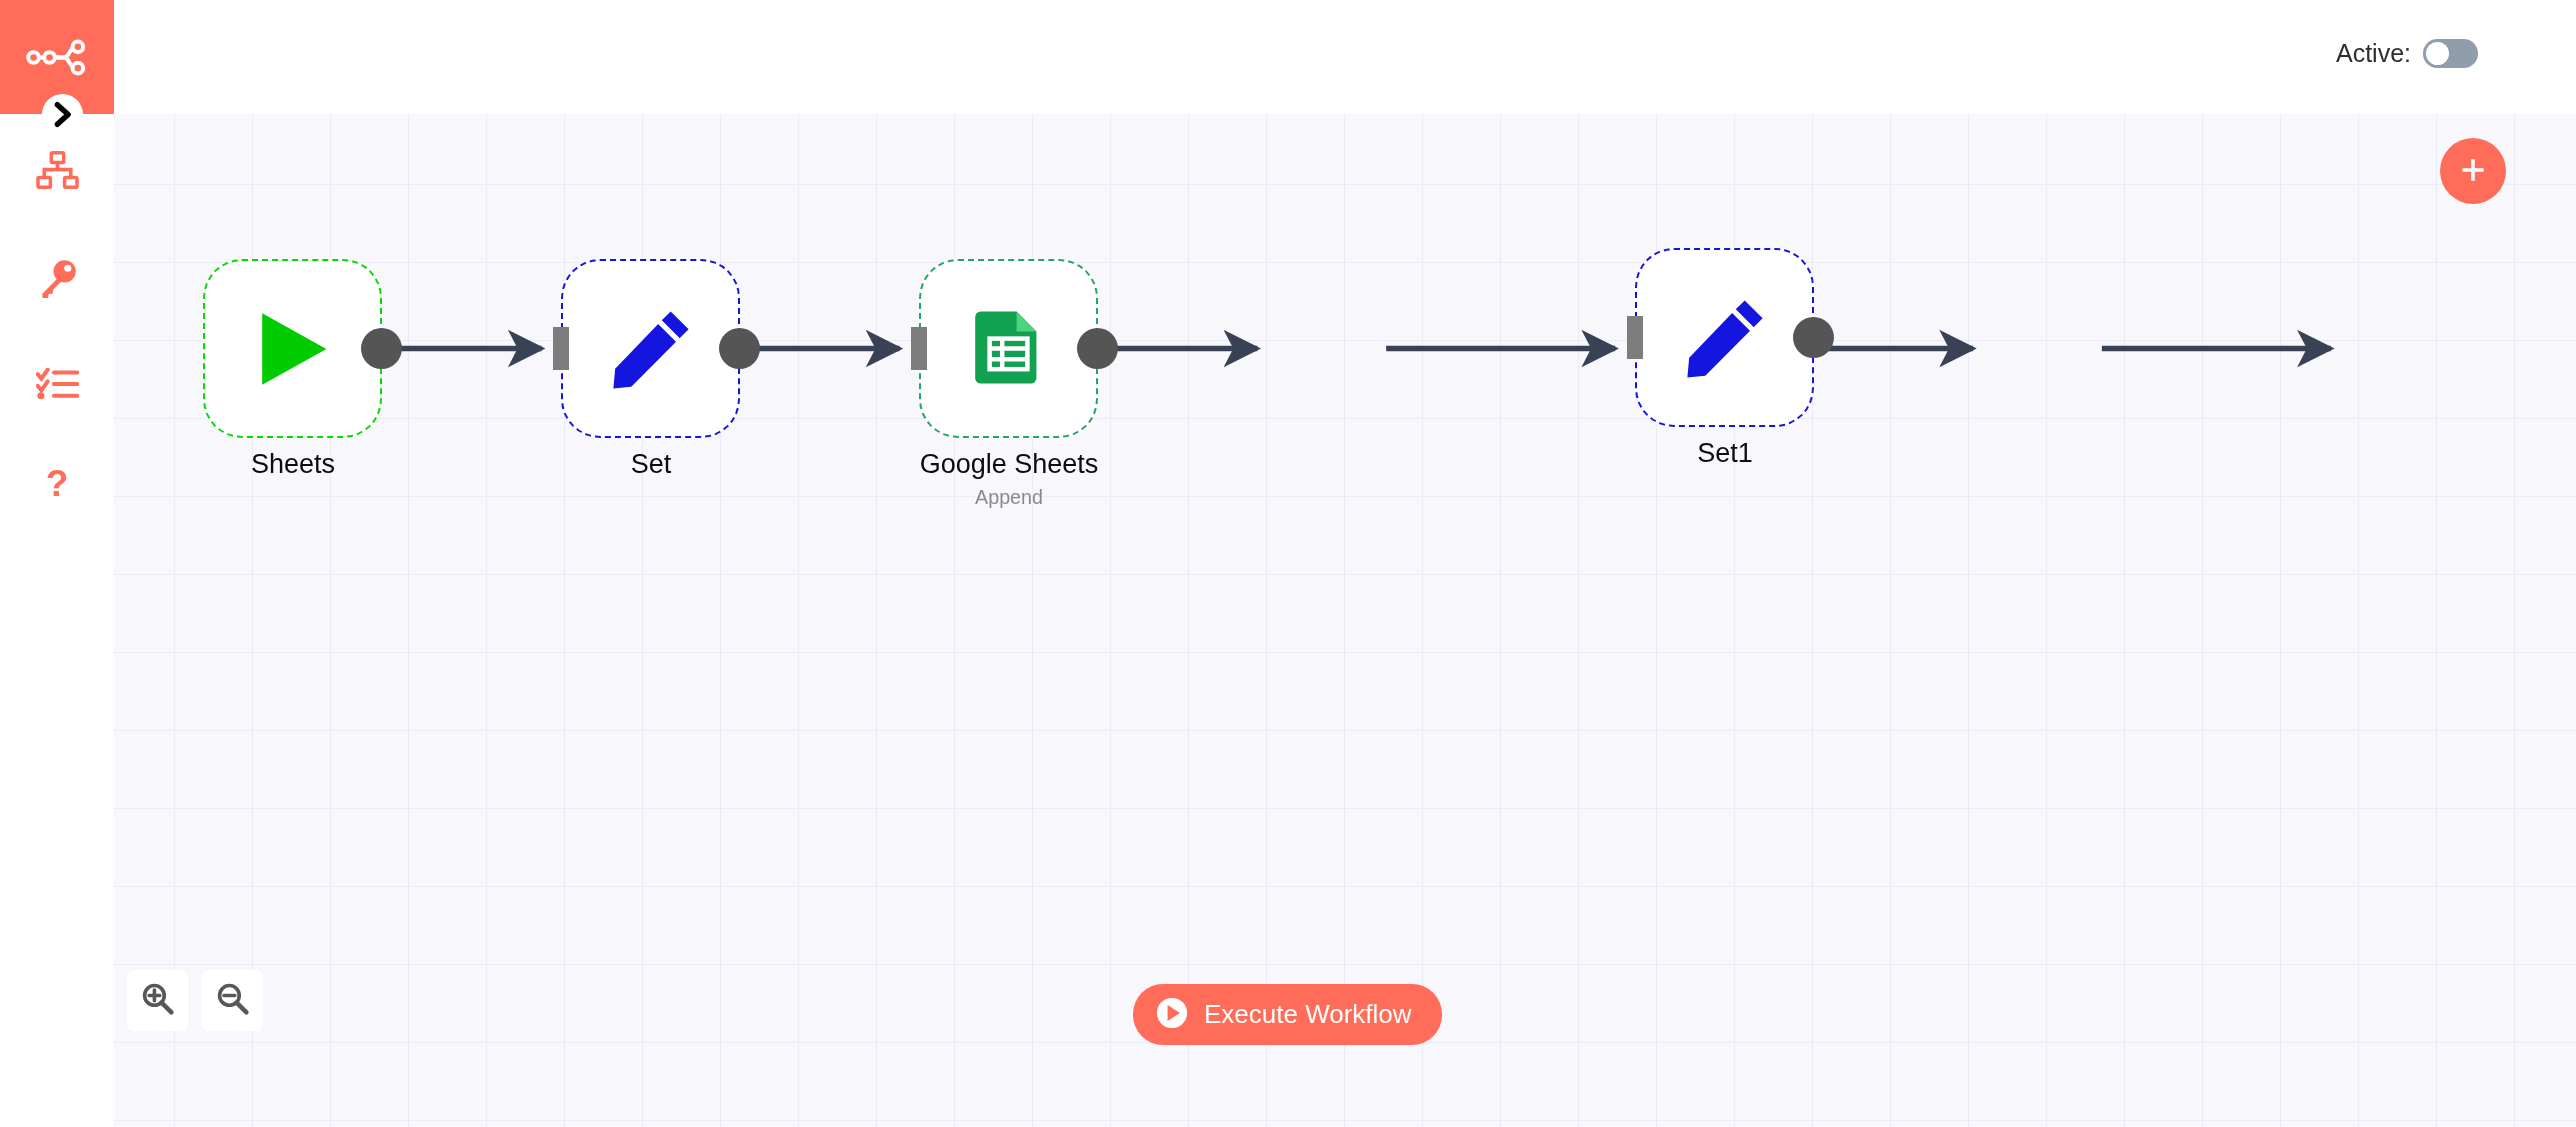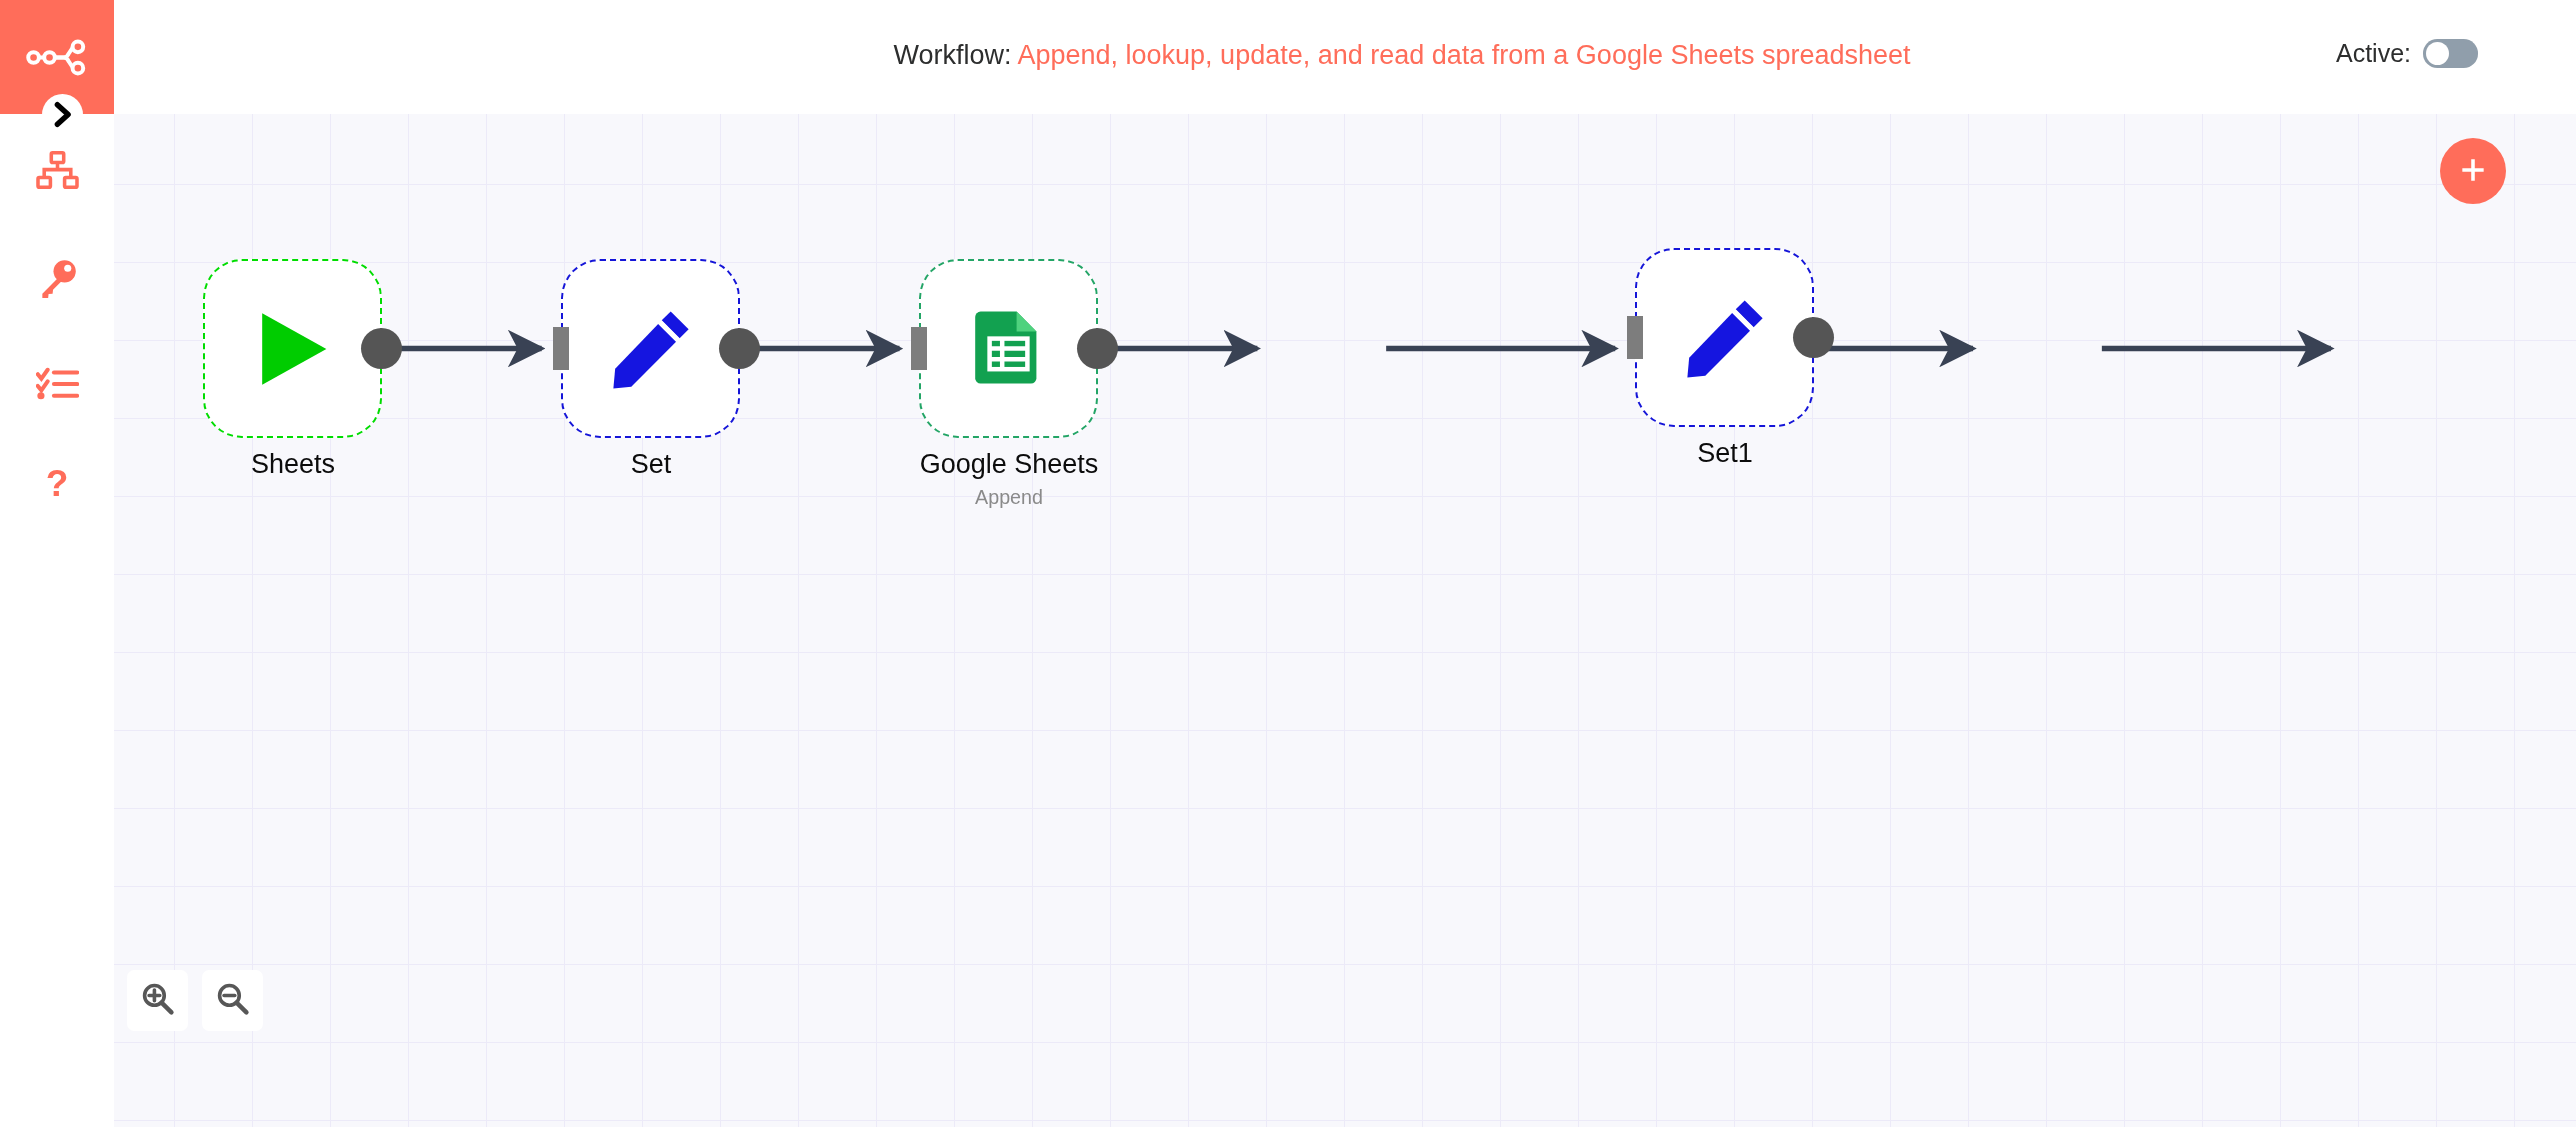--- a/index.html
+++ b/index.html
@@ -275,24 +275,20 @@
     <div class="side-icon si-4">
       <span>
         <svg width="30" height="43" viewBox="0 0 34 48">
           <text x="17" y="35" font-family="Liberation Sans, sans-serif" font-size="42" font-weight="bold" fill="#ff6d5a" text-anchor="middle">?</text>
         </svg>
       </span>
     </div>
   </div>
 
   <div class="header">
-    <div class="wf-title">
-      <span class="wf-label">Workflow:</span>
-      <span class="wf-name">Append, lookup, update, and read data from a Google Sheets spreadsheet</span>
-    </div>
 
     <div class="active-wrap">
       <span class="active-label">Active:</span>
       <div class="toggle">
         <div class="knob"></div>
       </div>
     </div>
   </div>
 
   <div class="canvas">
@@ -398,20 +394,29 @@
       <span>
         <svg width="34" height="34" viewBox="0 0 38 38">
           <circle cx="15" cy="15" r="11" fill="none" stroke="#575757" stroke-width="4"></circle>
           <path d="M9 15 H21" stroke="#575757" stroke-width="4" stroke-linecap="round"></path>
           <path d="M23 23 L34 34" stroke="#575757" stroke-width="5" stroke-linecap="round"></path>
         </svg>
       </span>
     </div>
   </div>
 
+  <div class="execute-btn">
+    <span>
+      <svg width="32" height="32" viewBox="0 0 36 36">
+        <circle cx="18" cy="18" r="17" fill="#ffffff"></circle>
+        <path d="M13 9 L27 18 L13 27 Z" fill="#ff6d5a"></path>
+      </svg>
+    </span>
+    <span class="execute-label">Execute Workflow</span>
+  </div>
 
   <div class="add-btn">
     <span>
       <svg width="32" height="32" viewBox="0 0 36 36">
         <path d="M18 6 V30 M6 18 H30" stroke="#ffffff" stroke-width="4" stroke-linecap="butt"></path>
       </svg>
     </span>
   </div>
 
 </div>

